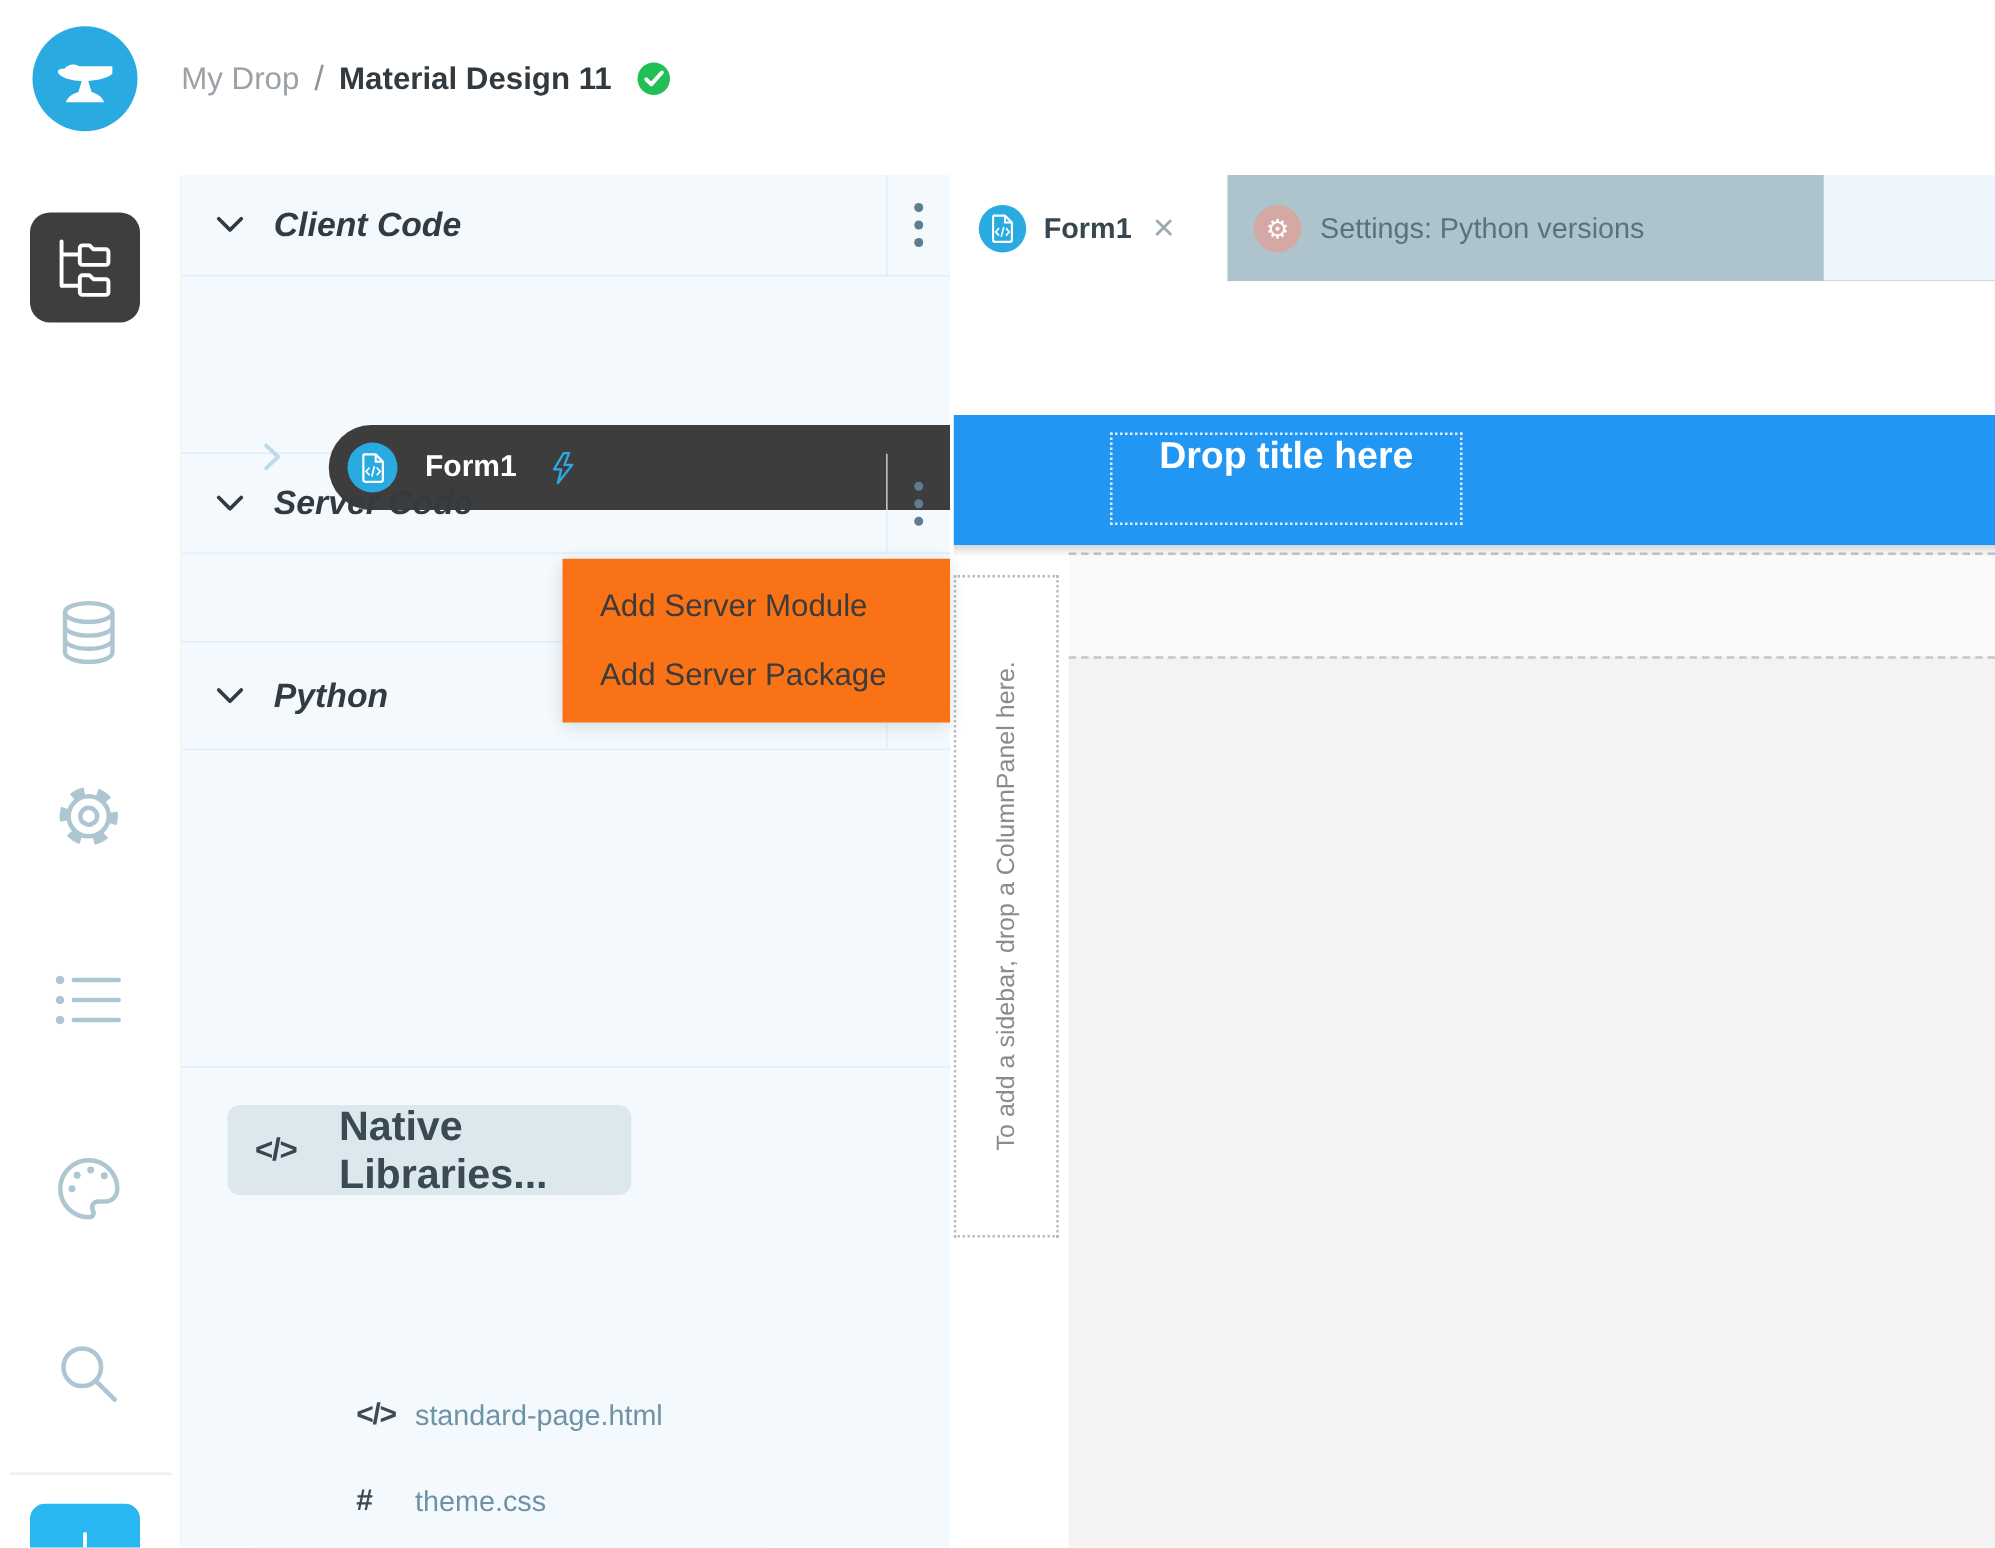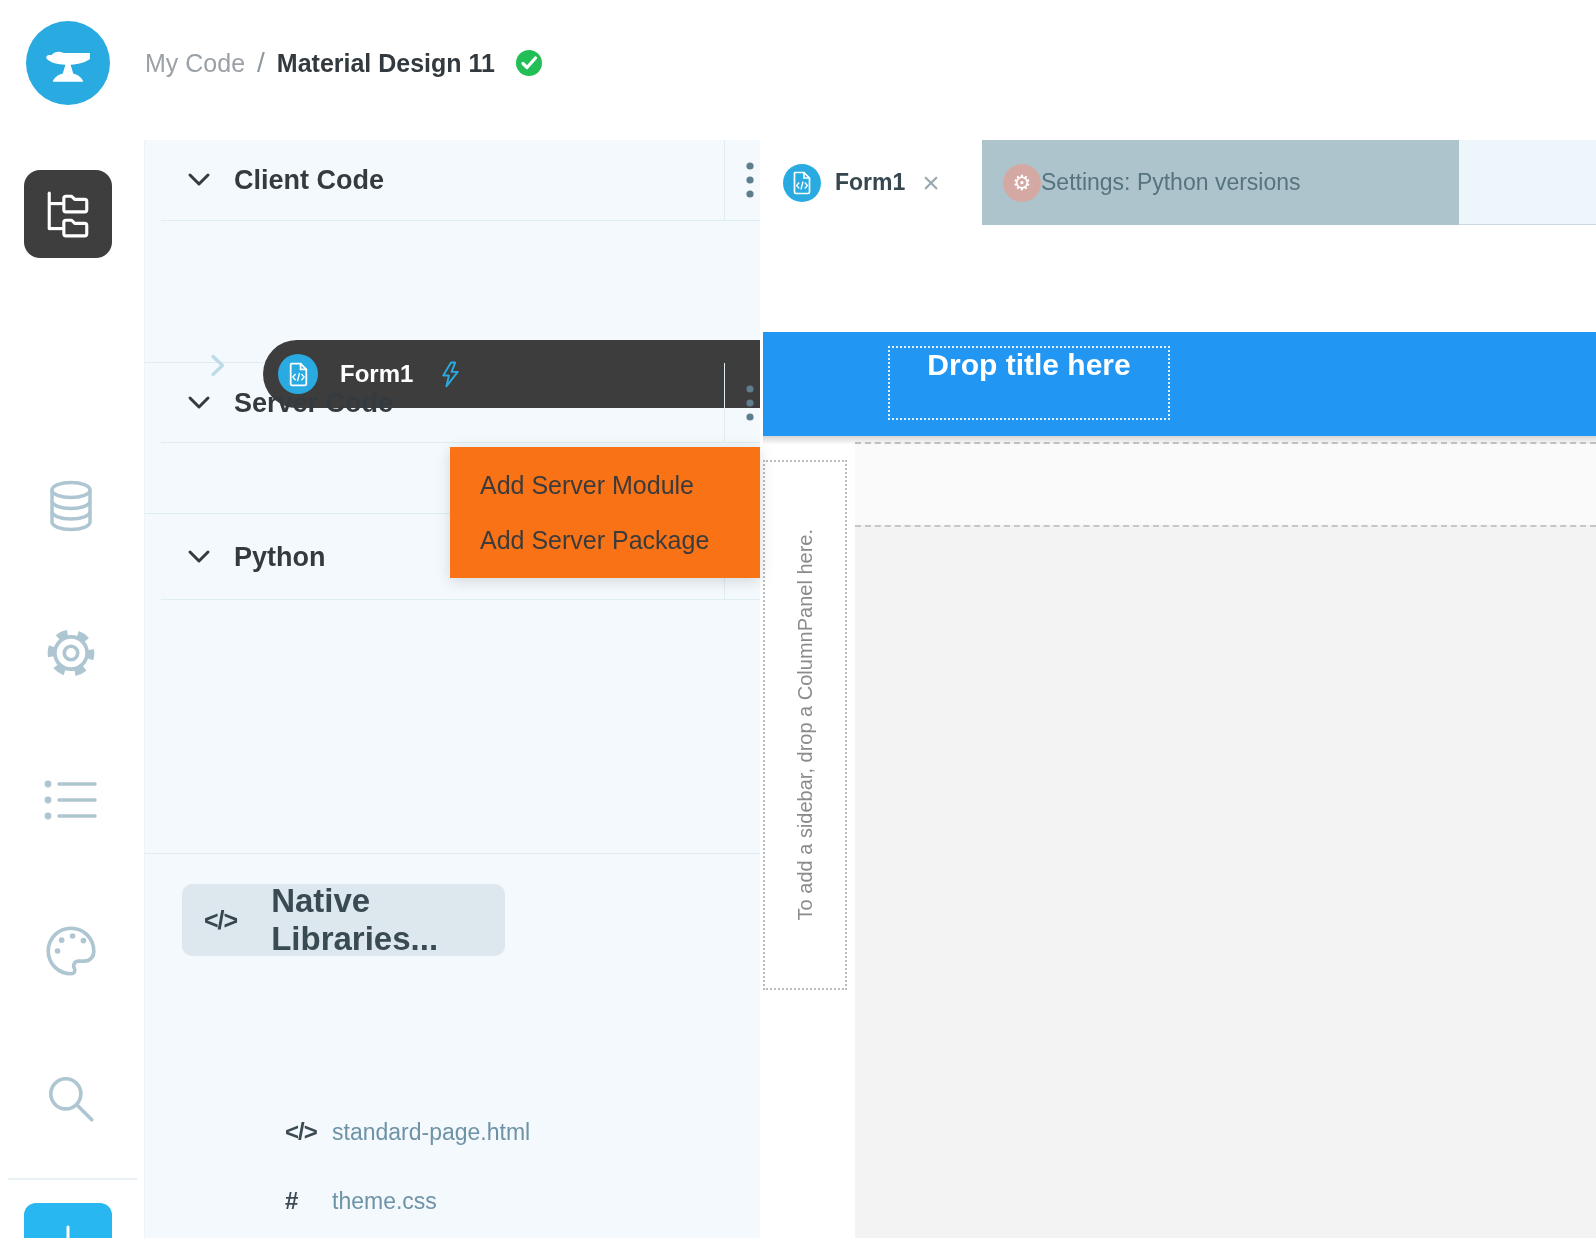--- a/index.html
+++ b/index.html
@@ -20,21 +20,21 @@
   
   #icon-bar{left:0;top:140px;width:145px;height:1098px;background:#fff;border-right:1px solid #EDF4F8;box-sizing:border-box;}
   .tool-tile{width:88px;height:88px;left:24px;border-radius:16px;display:flex;align-items:center;justify-content:center;}
   .tool-tile.active{background:#3E3E3E;}
   .plain-icon{left:40px;width:62px;height:62px;display:flex;align-items:center;justify-content:center;}
   #sidebar-divider{left:8px;top:1038px;width:129px;height:2px;background:#E8F1F6;}
   #add-button{left:24px;top:1063px;width:88px;height:88px;border-radius:12px;background:#29B7F2;display:flex;align-items:center;justify-content:center;cursor:pointer;}
 
   
   #file-panel{left:145px;top:140px;width:615px;height:1098px;background:#F3F9FC;}
-  .section-hdr{left:16px;width:615px;border-bottom:1px solid #DEECF4;box-sizing:border-box;}
+  .section-hdr{left:1px;width:615px;border-bottom:1px solid #DEECF4;box-sizing:border-box;font-style:italic;}
   .hdr-chevron{position:absolute;left:26px;top:50%;transform:translateY(-50%);display:flex;}
   .hdr-label{position:absolute;left:73px;top:50%;transform:translateY(-50%);font-size:27px;font-weight:bold;color:#343B40;white-space:nowrap;}
   .hdr-vdiv{position:absolute;left:563px;top:0;bottom:0;width:1px;background:#DEECF4;}
   .hdr-dots{position:absolute;left:581px;top:50%;transform:translateY(-50%);display:flex;cursor:pointer;padding:4px;}
   #client-hdr{top:0;height:81px;}
   #client-content{left:0;top:81px;width:615px;height:142px;border-bottom:1px solid #DEECF4;box-sizing:border-box;}
   #form-row-chevron{left:64px;top:132px;}
   #form-pill{left:118px;top:119px;width:497px;height:68px;background:#3D3D3D;border-radius:34px 0 0 34px;display:flex;align-items:center;padding-left:15px;box-sizing:border-box;cursor:pointer;}
   .form-circle{width:40px;height:40px;border-radius:50%;background:#29ABE2;display:flex;align-items:center;justify-content:center;flex:none;}
   #form-pill-label{margin-left:22px;color:#fff;font-weight:bold;font-size:24px;}
@@ -60,21 +60,21 @@
 
   
   #tab-strip{left:760px;top:140px;width:836px;height:85px;background:#EDF6FA;}
   #tab-form1{left:760px;top:140px;width:222px;height:85px;background:#fff;display:flex;align-items:center;cursor:pointer;}
   #tab-form1 .form-circle{width:38px;height:38px;margin-left:23px;}
   #tab-form1-label{margin-left:14px;font-size:23px;font-weight:bold;color:#37474F;}
   #tab-form1-close{margin-left:17px;font-size:30px;color:#9AA9B1;line-height:1;cursor:pointer;}
   #tab-settings{left:982px;top:140px;width:477px;height:85px;background:#ADC4CD;display:flex;align-items:center;cursor:pointer;}
   #settings-circle{width:38px;height:38px;border-radius:50%;background:#D5A9A3;margin-left:21px;display:flex;align-items:center;justify-content:center;flex:none;}
   #settings-gear-glyph{color:#fff;font-size:21px;font-family:"DejaVu Sans",sans-serif;}
-  #tab-settings-label{font-size:23px;color:#56747F;white-space:nowrap;}
+  #tab-settings-label{margin-left:15px;font-size:23px;color:#56747F;white-space:nowrap;}
   #tab-strip-line{left:982px;top:224px;width:614px;height:1px;background:#CDD9DE;}
 
   
   #toolbar{left:760px;top:225px;width:836px;height:107px;background:#fff;}
   .tb-btn{position:absolute;top:250px;height:53px;border-radius:10px;display:flex;align-items:center;justify-content:center;box-sizing:border-box;cursor:pointer;}
   #design-btn{left:788px;width:187px;background:#3F3F3F;}
 
   
   #app-bar{left:763px;top:332px;width:833px;height:104px;background:#2196F3;z-index:5;}
   #title-dropzone{left:125px;top:14px;width:282px;height:74px;border:2px dotted rgba(255,255,255,0.85);box-sizing:border-box;display:flex;align-items:flex-start;justify-content:center;cursor:pointer;}
@@ -91,21 +91,21 @@
 
 <div id="app">
 
   <div class="abs" id="header">
     <div class="abs" id="logo">
       <svg width="56" height="56" viewBox="0 0 64 64" fill="#fff">
         <path d="M13 23 C 8 22.5 5.5 25 8.5 28 C 12 31.5 20 33.6 29 34 L 26 44 C 19 46 15.5 50 14.5 53.5 L 49.5 53.5 C 48.5 50 45 46 38 44 L 35 34 C 45 33.5 53 31 57 27.5 L 57 20.5 L 27 20.5 C 21 17.5 16 19.5 13 23 Z"></path>
       </svg>
     </div>
     <div class="abs flex" id="breadcrumb">
-      <span class="crumb-root">My Code</span>
+      <span class="crumb-root">My Drop</span>
       <span class="crumb-sep">/</span>
       <span class="crumb-current">Material Design 11</span>
       <span id="saved-check">
         <svg width="28" height="28" viewBox="0 0 28 28">
           <circle cx="14" cy="14" r="13" fill="#21BF55"></circle>
           <path d="M8 14.5 l4 4 l8.5-9.5" stroke="#fff" stroke-width="3.2" fill="none" stroke-linecap="round" stroke-linejoin="round"></path>
         </svg>
       </span>
     </div>
   </div>

